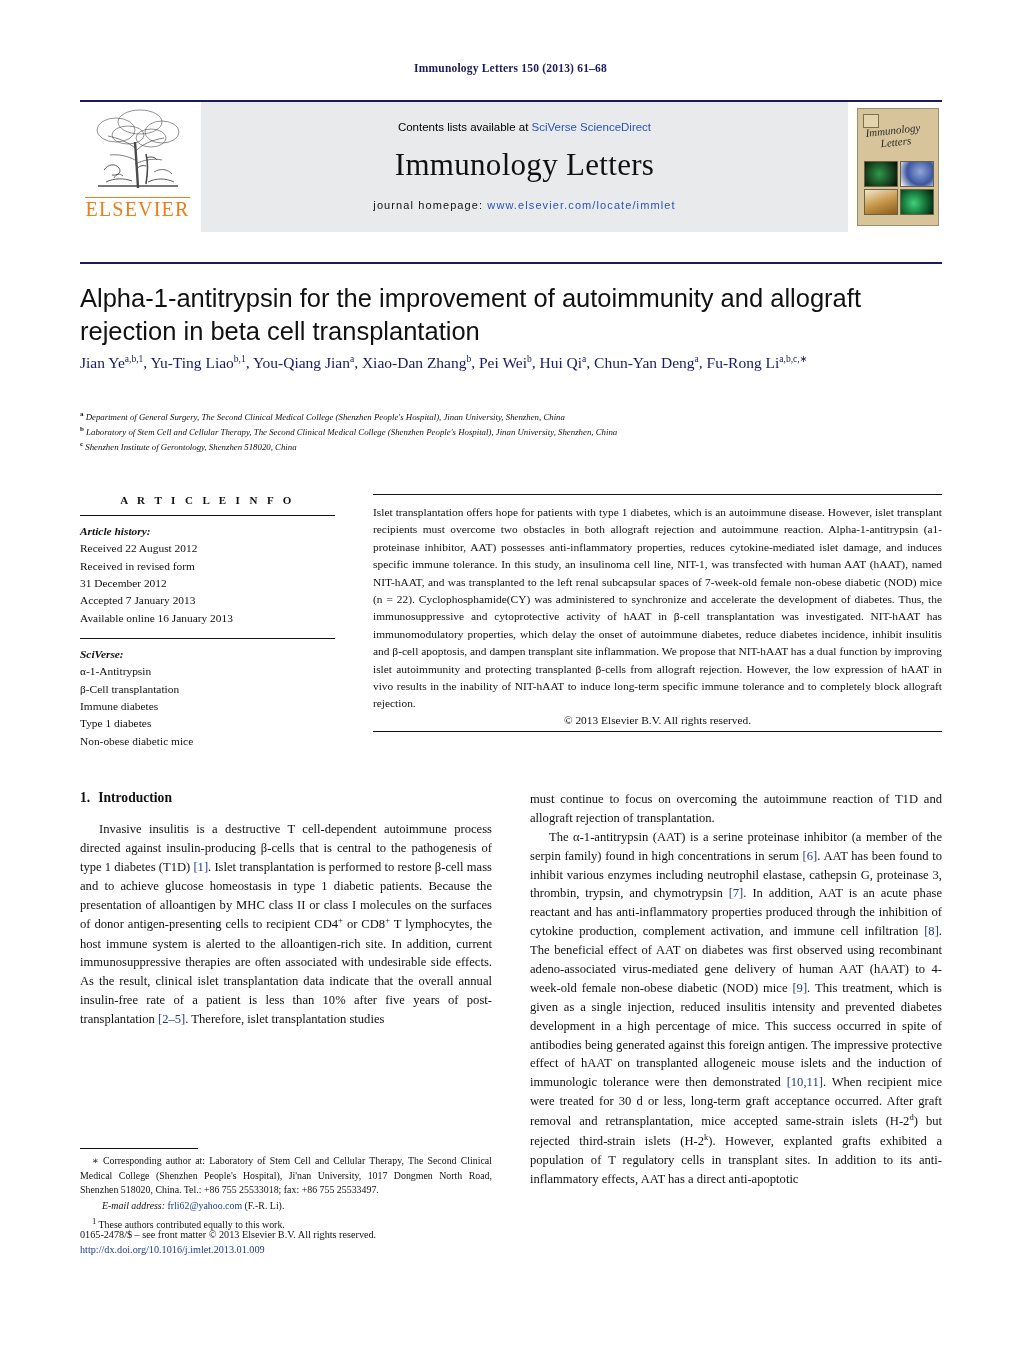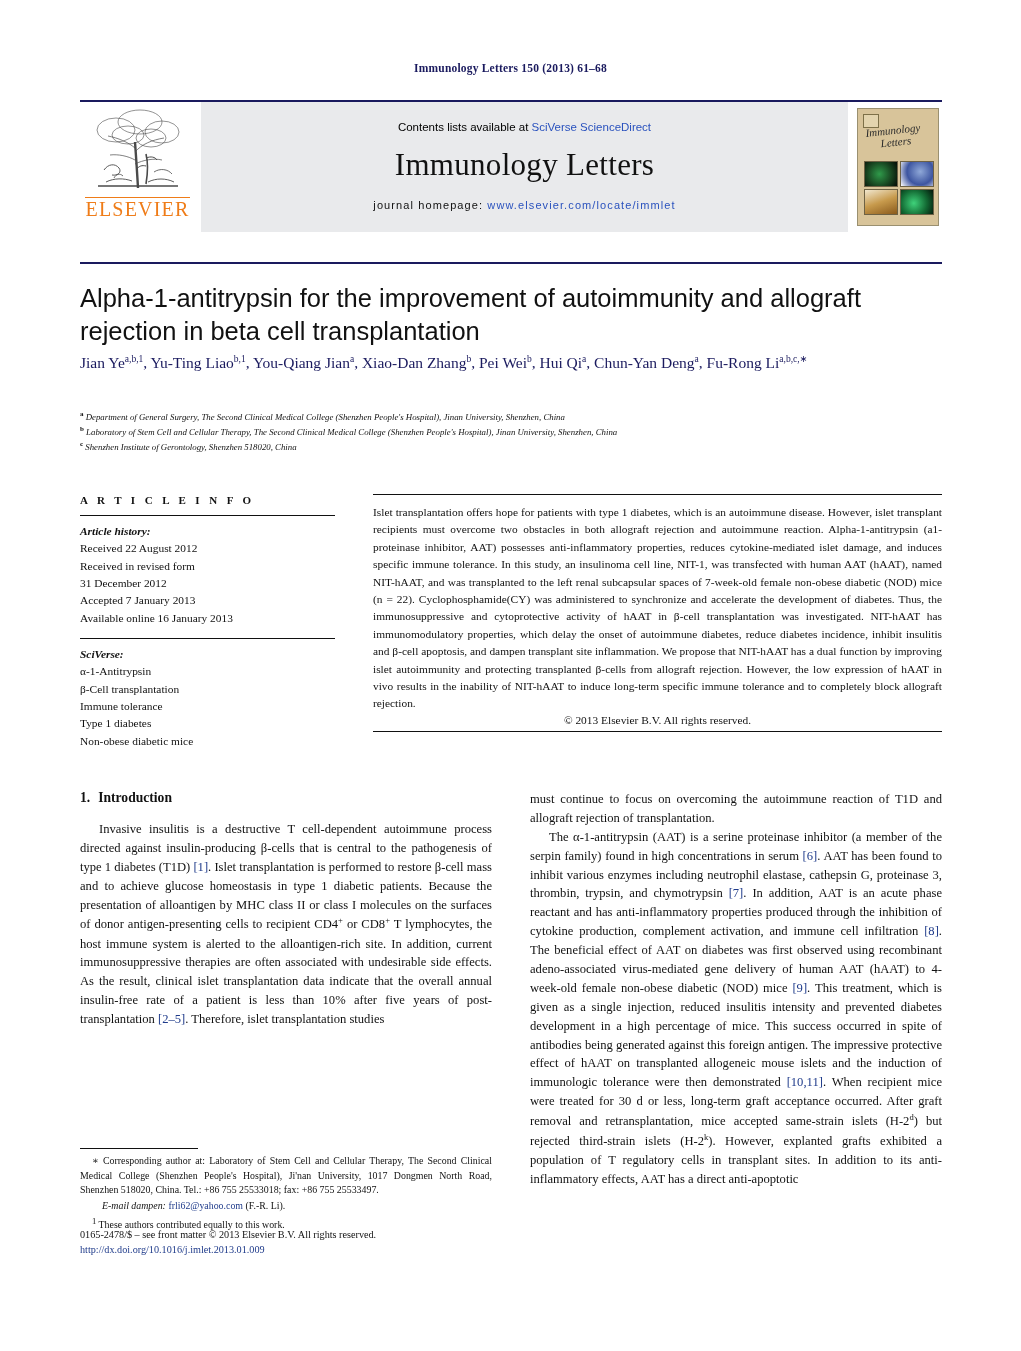--- a/index.html
+++ b/index.html
@@ -186,20 +186,21 @@
     position: absolute;
     top: 494px; left: 373px; width: 569px;
   }
   .sec-head {
     font-family: "Liberation Serif", serif;
     font-size: 11px;
     font-weight: bold;
     letter-spacing: 3.4px;
     color: #111;
     margin: 0 0 9px 0;
+    text-align: center;
   }
   .hrule { border-top: 1.4px solid #111; width: 100%; }
   .hrule-thin { border-top: 0.9px solid #111; width: 100%; }
   .hist {
     font-size: 11.4px;
     line-height: 1.52;
     padding-top: 7px;
     color: #111;
   }
   .hist .it { font-style: italic; font-weight: bold; }
@@ -376,21 +377,21 @@
       <div>31 December 2012</div>
       <div>Accepted 7 January 2013</div>
       <div>Available online 16 January 2013</div>
     </div>
     <div class="kw-wrap">
       <div class="hrule-thin"></div>
       <div class="kw">
         <div class="it">SciVerse:</div>
         <div>α-1-Antitrypsin</div>
         <div>β-Cell transplantation</div>
-        <div>Immune tolerance</div>
+        <div>Immune diabetes</div>
         <div>Type 1 diabetes</div>
         <div>Non-obese diabetic mice</div>
       </div>
     </div>
   </div>
 
   <div class="abs-col">
     <div class="hrule"></div>
     <div class="abstract-body">Islet transplantation offers hope for patients with type 1 diabetes, which is an autoimmune disease. However, islet transplant recipients must overcome two obstacles in both allograft rejection and autoimmune reaction. Alpha-1-antitrypsin (a1-proteinase inhibitor, AAT) possesses anti-inflammatory properties, reduces cytokine-mediated islet damage, and induces specific immune tolerance. In this study, an insulinoma cell line, NIT-1, was transfected with human AAT (hAAT), named NIT-hAAT, and was transplanted to the left renal subcapsular spaces of 7-week-old female non-obese diabetic (NOD) mice (n = 22). Cyclophosphamide(CY) was administered to synchronize and accelerate the development of diabetes. Thus, the immunosuppressive and cytoprotective activity of hAAT in β-cell transplantation was investigated. NIT-hAAT has immunomodulatory properties, which delay the onset of autoimmune diabetes, reduce diabetes incidence, inhibit insulitis and β-cell apoptosis, and dampen transplant site inflammation. We propose that NIT-hAAT has a dual function by improving islet autoimmunity and protecting transplanted β-cells from allograft rejection. However, the low expression of hAAT in vivo results in the inability of NIT-hAAT to induce long-term specific immune tolerance and to completely block allograft rejection.</div>
     <div class="copyline">© 2013 Elsevier B.V. All rights reserved.</div>
@@ -405,21 +406,21 @@
   </div>
 
   <div class="body-right">
     <p class="body cont">must continue to focus on overcoming the autoimmune reaction of T1D and allograft rejection of transplantation.</p>
     <p class="body">The α-1-antitrypsin (AAT) is a serine proteinase inhibitor (a member of the serpin family) found in high concentrations in serum <span class="ref">[6]</span>. AAT has been found to inhibit various enzymes including neutrophil elastase, cathepsin G, proteinase 3, thrombin, trypsin, and chymotrypsin <span class="ref">[7]</span>. In addition, AAT is an acute phase reactant and has anti-inflammatory properties produced through the inhibition of cytokine production, complement activation, and immune cell infiltration <span class="ref">[8]</span>. The beneficial effect of AAT on diabetes was first observed using recombinant adeno-associated virus-mediated gene delivery of human AAT (hAAT) to 4-week-old female non-obese diabetic (NOD) mice <span class="ref">[9]</span>. This treatment, which is given as a single injection, reduced insulitis intensity and prevented diabetes development in a high percentage of mice. This success occurred in spite of antibodies being generated against this foreign antigen. The impressive protective effect of hAAT on transplanted allogeneic mouse islets and the induction of immunologic tolerance were then demonstrated <span class="ref">[10,11]</span>. When recipient mice were treated for 30 d or less, long-term graft acceptance occurred. After graft removal and retransplantation, mice accepted same-strain islets (H-2<sup class="sp">d</sup>) but rejected third-strain islets (H-2<sup class="sp">k</sup>). However, explanted grafts exhibited a population of T regulatory cells in transplant sites. In addition to its anti-inflammatory effects, AAT has a direct anti-apoptotic</p>
   </div>
 
   <div class="footnotes">
     <div class="fn-rule"></div>
     <p class="fn star"><span class="it"></span>∗ Corresponding author at: Laboratory of Stem Cell and Cellular Therapy, The Second Clinical Medical College (Shenzhen People's Hospital), Ji'nan University, 1017 Dongmen North Road, Shenzhen 518020, China. Tel.: +86 755 25533018; fax: +86 755 25533497.</p>
-    <p class="fn email"><span class="it">E-mail dampen:</span> <span class="link">frli62@yahoo.com</span> (F.-R. Li).</p>
+    <p class="fn email"><span class="it">E-mail address:</span> <span class="link">frli62@yahoo.com</span> (F.-R. Li).</p>
     <p class="fn equal"><sup class="sp">1</sup> These authors contributed equally to this work.</p>
   </div>
 
   <div class="issn">
     <div>0165-2478/$ – see front matter © 2013 Elsevier B.V. All rights reserved.</div>
     <div class="doi">http://dx.doi.org/10.1016/j.imlet.2013.01.009</div>
   </div>
 
 </div>
 

